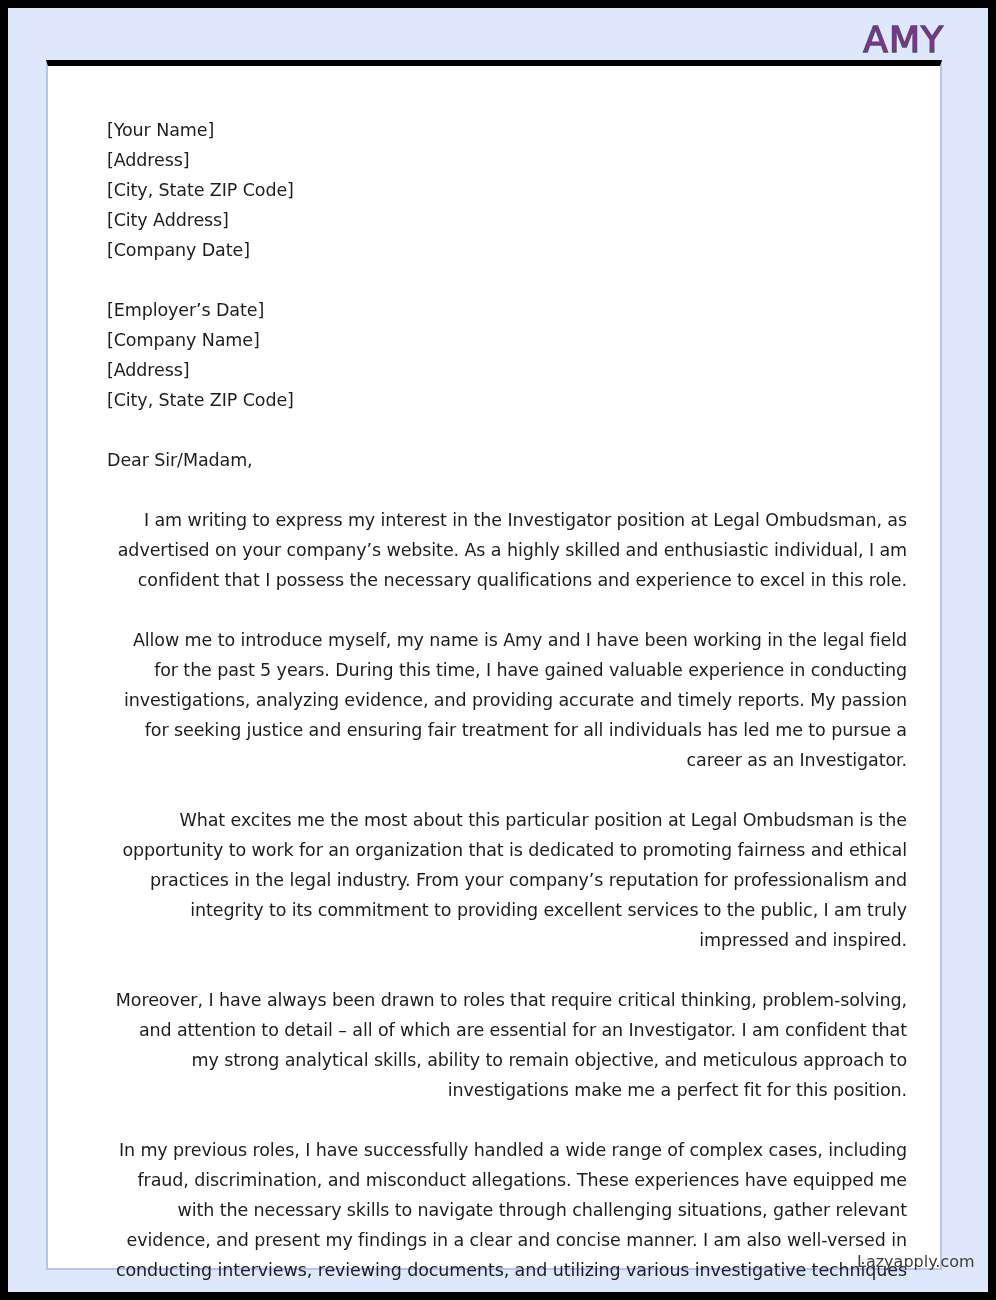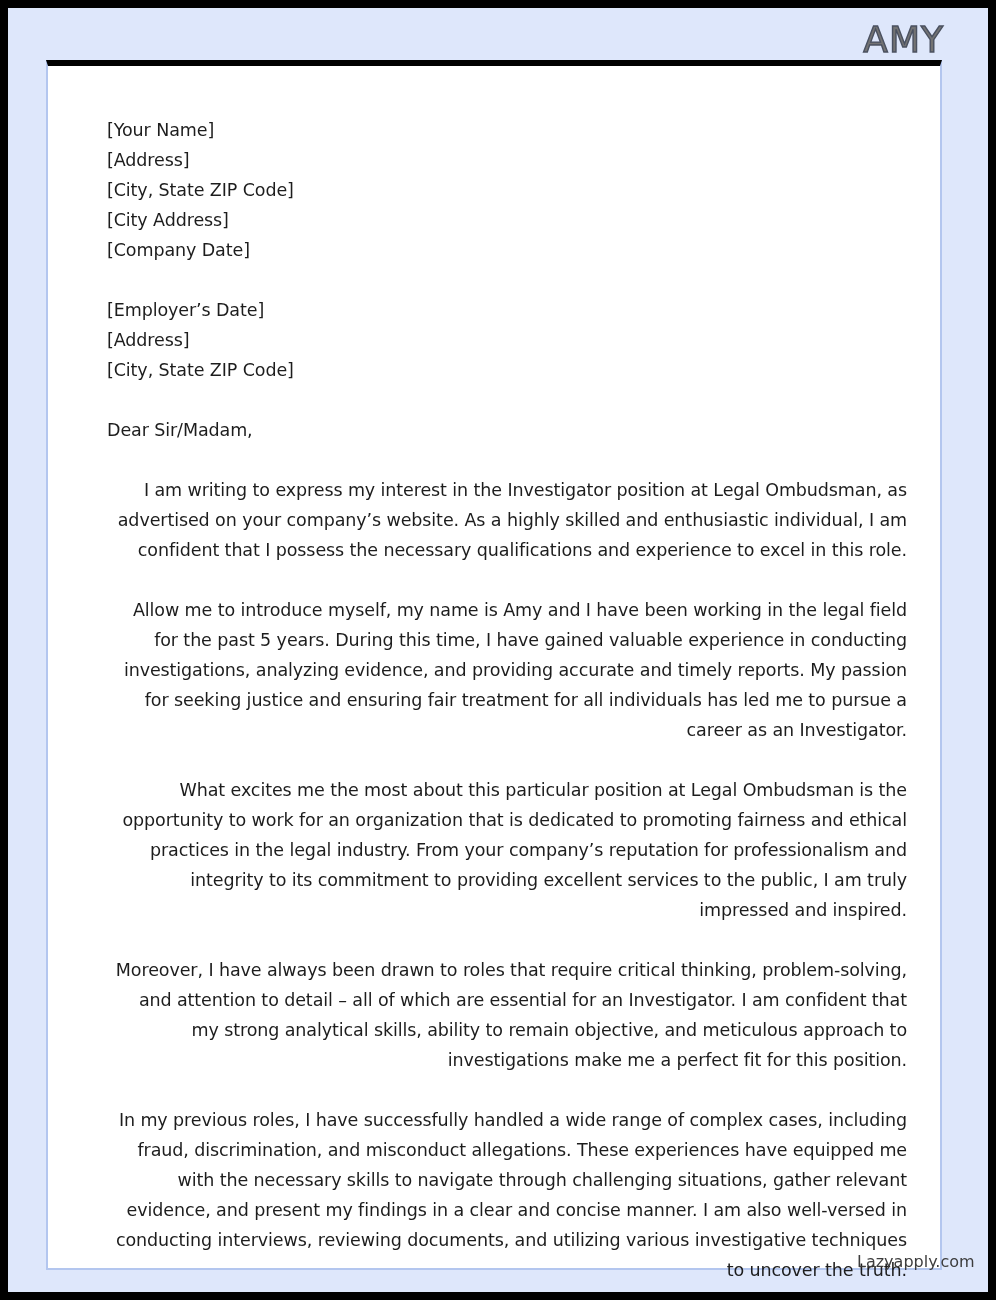--- a/index.html
+++ b/index.html
@@ -20,21 +20,21 @@
   
   #brand {
     position: absolute;
     top: 14px;
     right: 44px;
     font-family: "DejaVu Sans", sans-serif;
     font-size: 36px;
     font-weight: 400;
     letter-spacing: 1px;
     line-height: 36px;
-    color: #737373;
+    color: #a21caf;
     -webkit-text-stroke: 1.4px #4a5160;
     text-shadow: 0 1px 0 rgba(255,255,255,0.5);
     user-select: none;
   }
   
   #page {
     position: absolute;
     left: 38px;
     top: 52px;
     width: 896px;
@@ -87,20 +87,21 @@
     <div class="block">
       <div class="addr-line">[Your Name]</div>
       <div class="addr-line">[Address]</div>
       <div class="addr-line">[City, State ZIP Code]</div>
       <div class="addr-line">[City Address]</div>
       <div class="addr-line">[Company Date]</div>
     </div>
 
     <div class="block">
       <div class="addr-line">[Employer’s Date]</div>
+      <div class="addr-line">[Company Name]</div>
       <div class="addr-line">[Address]</div>
       <div class="addr-line">[City, State ZIP Code]</div>
     </div>
 
     <div class="block">Dear Sir/Madam,</div>
 
     <p class="para">I am writing to express my interest in the Investigator position at Legal Ombudsman, as advertised on your company’s website. As a highly skilled and enthusiastic individual, I am confident that I possess the necessary qualifications and experience to excel in this role.</p>
     <p class="para">Allow me to introduce myself, my name is Amy and I have been working in the legal field for the past 5 years. During this time, I have gained valuable experience in conducting investigations, analyzing evidence, and providing accurate and timely reports. My passion for seeking justice and ensuring fair treatment for all individuals has led me to pursue a career as an Investigator.</p>
     <p class="para">What excites me the most about this particular position at Legal Ombudsman is the opportunity to work for an organization that is dedicated to promoting fairness and ethical practices in the legal industry. From your company’s reputation for professionalism and integrity to its commitment to providing excellent services to the public, I am truly impressed and inspired.</p>
     <p class="para">Moreover, I have always been drawn to roles that require critical thinking, problem-solving, and attention to detail – all of which are essential for an Investigator. I am confident that my strong analytical skills, ability to remain objective, and meticulous approach to investigations make me a perfect fit for this position.</p>

